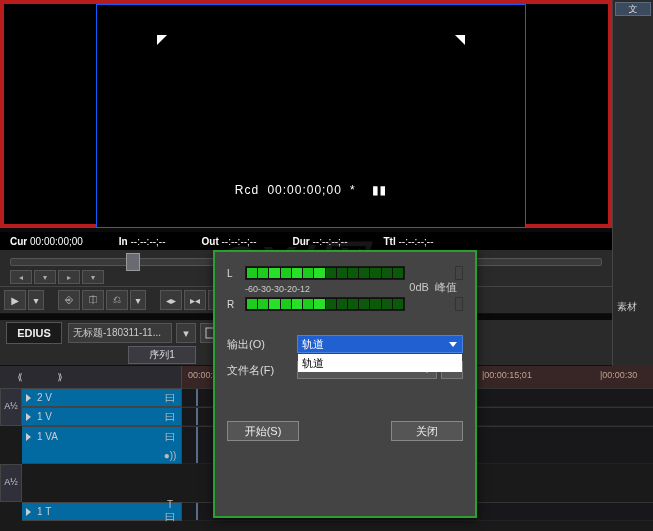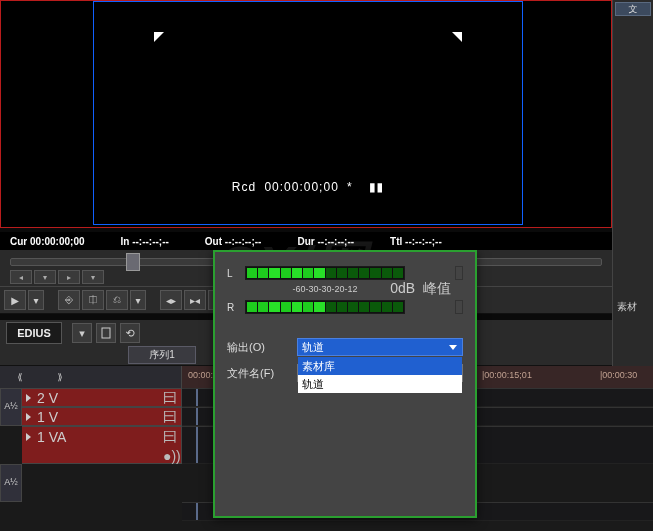--- a/index.html
+++ b/index.html
@@ -1,30 +1,30 @@
 <!DOCTYPE html>
 <html><head>
 <meta charset="utf-8">
 <style>
 * { margin:0; padding:0; box-sizing:border-box; font-family:"Microsoft YaHei",sans-serif; }
 body { background:#0a0a0a; width:653px; height:531px; overflow:hidden; position:relative; color:#ccc; font-size:11px; }
 
 
-.monitor-wrap { position:absolute; left:0; top:0; width:612px; height:228px; background:#000; border:1px solid #b91c1c; }
+.monitor-wrap { position:absolute; left:0; top:0; width:612px; height:228px; background:#000; border:4px solid #b91c1c; }
 .monitor { position:absolute; left:92px; top:0; width:430px; height:224px; border:1px solid #1060ff; background:#000; }
 .marker-tl, .marker-tr { position:absolute; width:16px; height:12px; }
 .marker-tl { left:60px; top:30px; }
 .marker-tl svg, .marker-tr svg { width:16px; height:12px; }
 .marker-tr { right:60px; top:30px; }
 .rcd-line { position:absolute; bottom:30px; left:0; width:100%; text-align:center; color:#fff; font-size:12px; letter-spacing:1px; font-family:monospace; }
 .pause-icon { display:inline-block; margin-left:8px; }
 
 
 .info-row { position:absolute; left:0; top:232px; width:612px; height:18px; background:#000; color:#fff; font-family:monospace; font-size:10px; display:flex; align-items:center; padding:0 10px; }
-.info-row span { margin-right:18px; white-space:nowrap;font-weight:bold; }
+.info-row span { margin-right:18px; white-space:nowrap; }
 
 
 .scrubber { position:absolute; left:0; top:250px; width:612px; height:36px; background:#2a2a2a; }
 .scrub-track { position:absolute; left:10px; top:8px; width:592px; height:8px; background:#3a3a3a; border:1px solid #555; border-radius:2px; }
 .scrub-btns { position:absolute; left:10px; top:20px; display:flex; gap:2px; }
 .mini-btn { width:22px; height:14px; background:#3a3a3a; border:1px solid #555; color:#aaa; display:flex; align-items:center; justify-content:center; font-size:8px; }
 .scrub-handle { position:absolute; left:126px; top:3px; width:14px; height:18px; background:#6a6a72; border:1px solid #999; }
 
 
 .right-strip { position:absolute; right:0; top:0; width:41px; height:531px; background:#2a2a2a; border-left:1px solid #444; }
@@ -41,21 +41,21 @@
 .edius-row { position:absolute; left:0; top:320px; width:612px; height:26px; background:#2a2a2a; display:flex; align-items:center; }
 .edius-logo { width:56px; height:22px; background:#1a1a1a; border:1px solid #555; color:#eee; font-weight:bold; font-size:11px; text-align:center; line-height:20px; margin:0 6px; }
 .project-name { width:104px; height:20px; background:#3a3a3a; border:1px solid #555; padding:0 4px; line-height:18px; font-size:10px; overflow:hidden; text-overflow:ellipsis; white-space:nowrap; }
 .row-icon { width:20px; height:20px; background:#3a3a3a; border:1px solid #555; margin-left:4px; display:flex; align-items:center; justify-content:center; }
 
 .seq-row { position:absolute; left:0; top:346px; width:612px; height:20px; background:#2a2a2a; border-bottom:1px solid #111; }
 .seq-tab { position:absolute; left:128px; top:0; width:68px; height:18px; background:#3a3a40; border:1px solid #5a5a66; color:#ddd; font-size:10px; text-align:center; line-height:16px; }
 
 
 .timeline { position:absolute; left:0; top:366px; width:653px; height:165px; background:#1a1a1a; }
-.track-head { position:absolute; left:0; width:182px; background:#7f1d1d; border:1px solid #444; border-left:none; font-size:14px; color:#ccc; }
+.track-head { position:absolute; left:0; width:182px; background:#0369a1; border:1px solid #444; border-left:none; font-size:10px; color:#ccc; }
 .track-lane { position:absolute; left:182px; right:0; background:#18181a; border-top:1px solid #333; border-bottom:1px solid #222; }
 .track-lane::before { content:""; position:absolute; left:14px; top:0; bottom:0; width:2px; background:#5a6a8a; }
 
 .ruler { position:absolute; left:0; top:0; width:100%; height:22px; }
 .ruler .head { position:absolute; left:0; top:0; width:182px; height:22px; background:#2a2a30; border-right:1px solid #444; display:flex; align-items:center; }
 .ruler .head .left { width:40px; text-align:center; font-size:9px; }
 .ruler .head .mid { flex:1; text-align:center; background:#26262c; height:14px; line-height:14px; }
 .ruler .track { position:absolute; left:182px; right:0; top:0; height:22px; background:#382626; }
 .ruler .ticks { position:absolute; left:0; right:0; top:0; height:100%; display:flex; font-family:monospace; font-size:9px; color:#c0a090; }
 .ruler .ticks span { position:absolute; top:4px; }
@@ -78,22 +78,22 @@
 .slider-thumb { position:absolute; left:60%; top:-5px; width:10px; height:14px; background:#888; border:1px solid #aaa; }
 
 .meters { margin:4px 0 2px 0; }
 .meter-row { display:flex; align-items:center; height:18px; }
 .meter-ch { width:18px; color:#ddd; font-size:10px; }
 .meter-box { width:160px; height:14px; border:1px solid #1a1a1a; background:#111; display:flex; gap:1px; padding:1px; }
 .seg { flex:1; background:#0a5a0a; }
 .seg.lit { background:#1ecc1e; }
 .seg.lit2 { background:#28e028; }
 .meter-tail { margin-left:auto; width:8px; height:14px; }
-.scale { display:flex; font-size:9px; color:#ccc; margin-left:18px; width:160px; justify-content:center; margin-top:2px; }
-.scale-right { font-size:14px; color:#ccc; text-align:right; margin-right:12px; margin-top:-14px; }
+.scale { display:flex; font-size:9px; color:#ccc; margin-left:18px; width:160px; justify-content:flex-start; margin-top:2px; }
+.scale-right { font-size:11px; color:#ccc; text-align:right; margin-right:6px; margin-top:-14px; }
 
 .blue-select { height:18px; background:#2060d0; border:1px solid #4a80e0; color:#fff; position:relative; flex:1; padding-left:4px; line-height:16px; font-size:11px; }
 .blue-select::after { content:""; position:absolute; right:5px; top:6px; width:0; height:0; border-left:4px solid transparent; border-right:4px solid transparent; border-top:5px solid #fff; }
 .dropdown-list { position:absolute; left:0; top:18px; width:100%; background:#fff; color:#000; font-size:11px; z-index:10; }
 .dropdown-list .opt { padding:1px 4px; }
 .dropdown-list .opt.sel { background:#2060d0; color:#fff; }
 
 .file-row .dlg-select { flex:1; }
 .browse-btn { width:22px; height:18px; background:#555; border:1px solid #777; margin-left:4px; color:#ddd; text-align:center; line-height:14px; font-size:9px; cursor:pointer; }
 
@@ -156,20 +156,21 @@
   <div class="ctl small">▾</div>
 </div>
 
 <div class="right-strip">
   <div class="top-tab">文</div>
   <div class="label">素材</div>
 </div>
 
 <div class="edius-row">
   <div class="edius-logo">EDIUS</div>
+  <div class="project-name">无标题-180311-11...</div>
   <div class="row-icon">▾</div>
   <div class="row-icon">
       <svg width="12" height="12">
         <rect x="2" y="1" width="8" height="10" fill="none" stroke="#ccc"></rect>
       </svg>
     </div>
   <div class="row-icon">⟲</div>
 </div>
 
 <div class="seq-row">
@@ -218,20 +219,27 @@
         <span class="th-arrow"></span>
         <span class="th-label">1 VA</span>
         <span class="th-ico">曰</span>
       </div>
     <div class="th-inner" style="height:19px;justify-content:flex-end">
         <span class="th-ico">●))</span>
       </div>
   </div>
   <div class="track-lane" style="top:60px;height:38px"></div>
 
+  <div class="track-head" style="top:136px;height:19px;left:22px;width:160px">
+    <div class="th-inner">
+        <span class="th-arrow"></span>
+        <span class="th-label">1 T</span>
+        <span class="th-ico">T 曰</span>
+      </div>
+  </div>
   <div class="track-lane" style="top:136px;height:19px"></div>
 </div>
 
 <div class="watermark">SX/网</div>
 
 <div class="dialog">
   <div class="dlg-body">
 
     <div class="meters">
       <div class="meter-row">
@@ -282,26 +290,29 @@
         </div>
         <div class="meter-tail" style="border:1px solid #333"></div>
       </div>
     </div>
 
     <div class="dlg-row" style="margin-top:22px;position:relative">
       <div class="dlg-label">输出(O)</div>
       <div class="blue-select">
         <span>轨道</span>
         <div class="dropdown-list">
-          <div class="opt sel">素材库</div>
           <div class="opt">轨道</div>
         </div>
       </div>
     </div>
 
     <div class="dlg-row file-row" style="margin-top:4px">
       <div class="dlg-label">文件名(F)</div>
       <div class="dlg-select"></div>
       <div class="browse-btn">...</div>
     </div>
 
+    <div class="dlg-buttons">
+      <div class="dlg-btn">开始(S)</div>
+      <div class="dlg-btn">关闭</div>
+    </div>
   </div>
 </div>
 
 </body></html>

